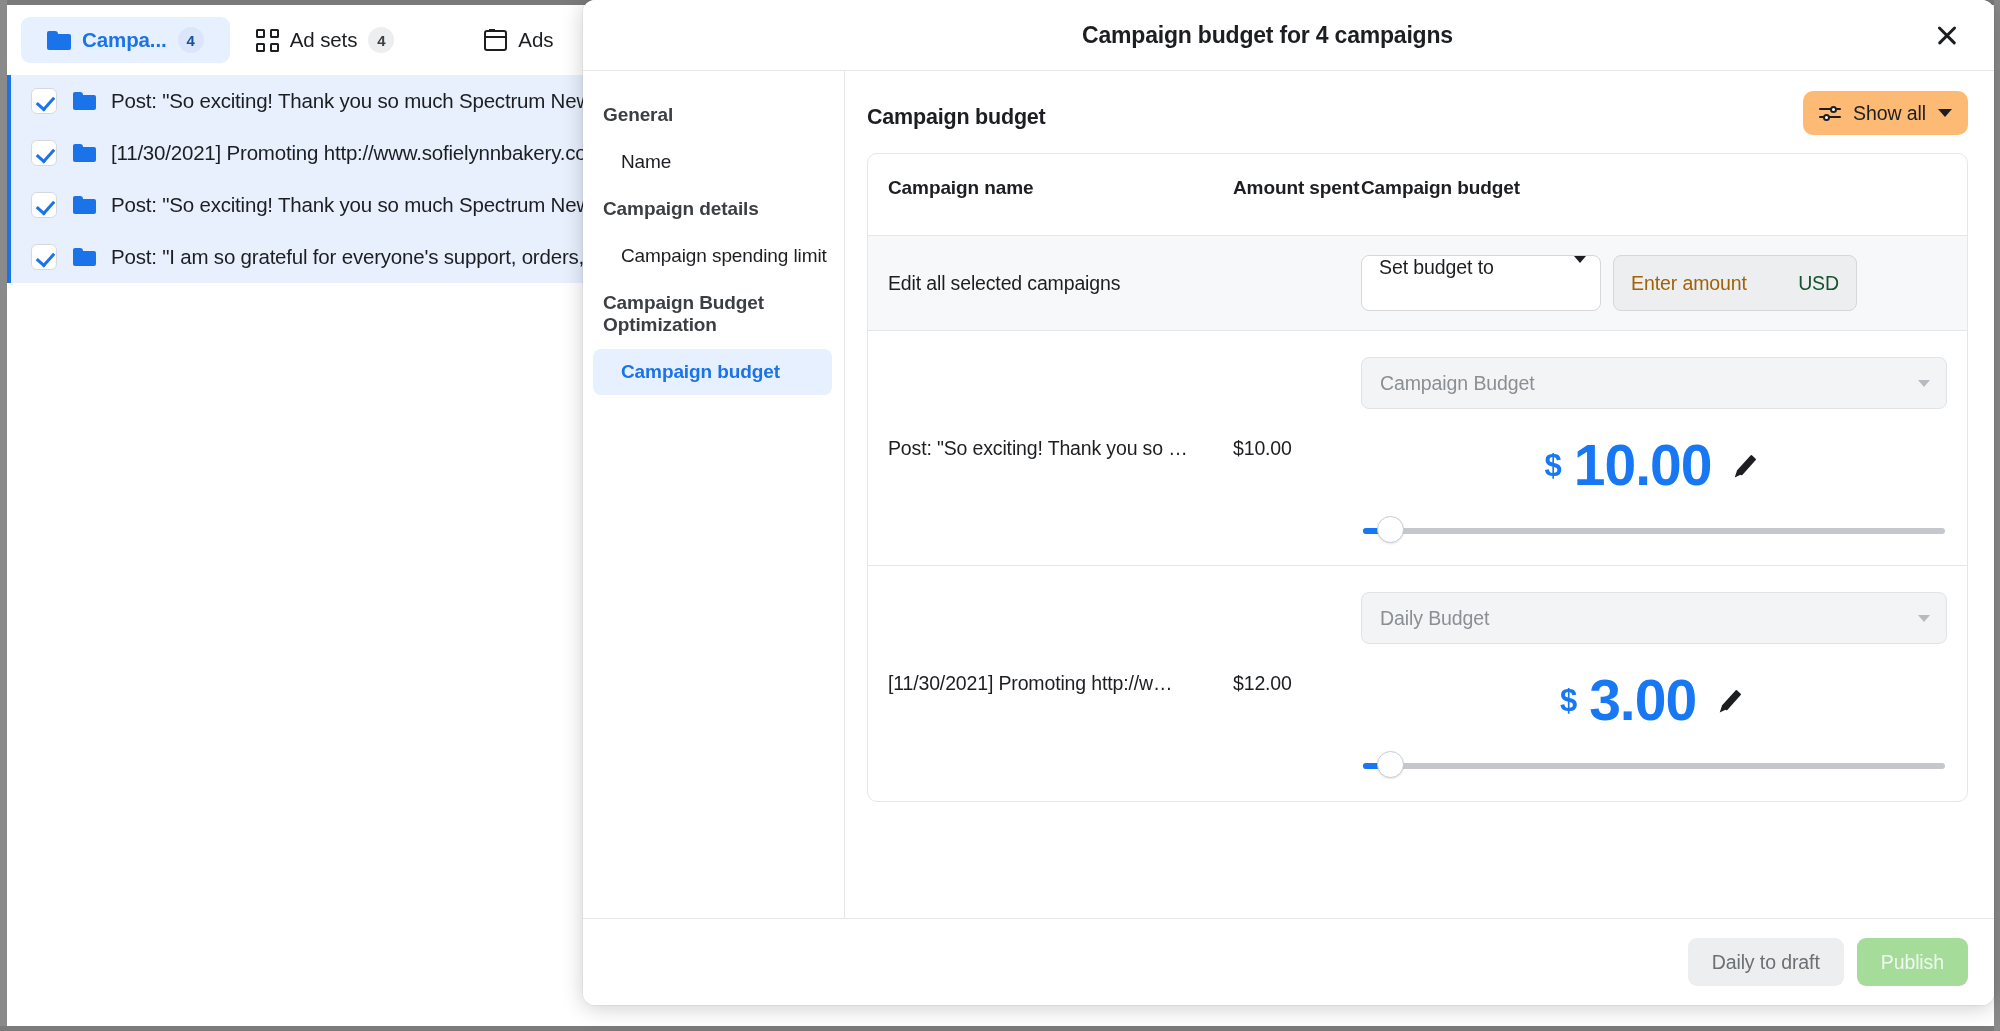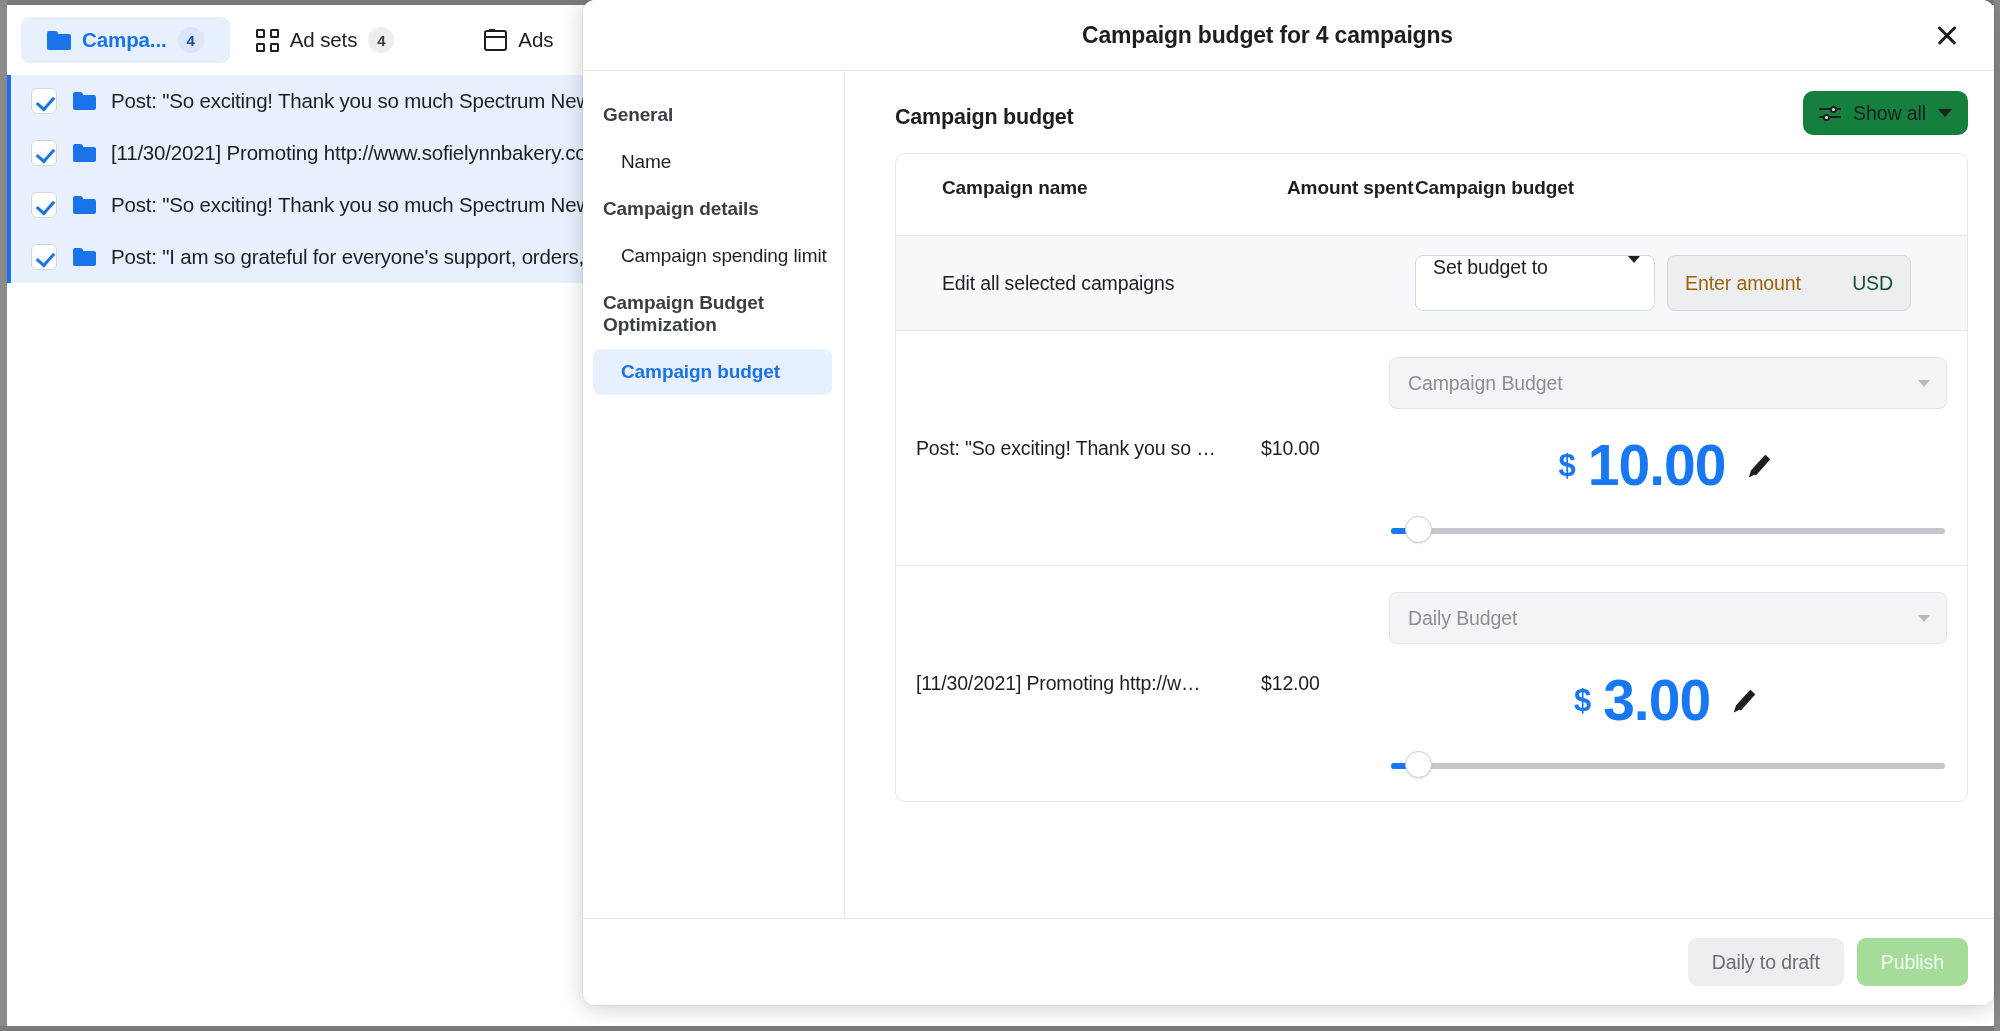--- a/index.html
+++ b/index.html
@@ -133,21 +133,21 @@
     display:flex; align-items:center; justify-content:center;
     cursor:pointer; position:relative;
   }
   .close-btn::before, .close-btn::after {
     content:""; position:absolute; left:9px; top:20px; width:24px; height:2.6px;
     background:#1c1e21; border-radius:2px;
   }
   .close-btn::before { transform:rotate(45deg); }
   .close-btn::after  { transform:rotate(-45deg); }
 
-  .modal-body { flex:1; display:flex; min-height:0;gap:28px; }
+  .modal-body { flex:1; display:flex; min-height:0; }
 
   .nav {
     width:262px; flex:none; background:#ffffff; padding-top:22px;
     border-right:1px solid #e4e6e9;
   }
   .nav-head {
     font-size:19px; font-weight:700; color:#3b3f43; padding:11px 0 11px 20px;
     letter-spacing:-0.1px;
   }
   .nav-item {
@@ -160,21 +160,21 @@
   }
 
   .content { flex:1; background:#ffffff; padding:20px 26px 0 22px; min-width:0; overflow:hidden; }
   .content-top { display:flex; align-items:flex-start; }
   .section-title {
     font-size:21.5px; font-weight:700; color:#1c1e21; flex:1; padding-top:14px;
     letter-spacing:-0.2px;
   }
   .showall-btn {
     display:flex; align-items:center; gap:12px; height:44px;
-    background:#15803d; border-radius:10px; padding:0 16px; cursor:pointer; flex:none;
+    background:#fdba74; border-radius:10px; padding:0 16px; cursor:pointer; flex:none;
   }
   .showall-label { font-size:19.5px; color:#1c1e21; letter-spacing:-0.1px; }
   .icon-sliders { width:22px; height:16px; position:relative; flex:none; }
   .icon-sliders i { position:absolute; background:#1c1e21; border-radius:1px; }
   .icon-sliders .l1 { left:0; top:3px; width:22px; height:2.2px; }
   .icon-sliders .l2 { left:0; top:11px; width:22px; height:2.2px; }
   .icon-sliders .k1 { left:11px; top:0.5px; width:7px; height:7px; border-radius:4px; background:#fff; border:2.2px solid #1c1e21; }
   .icon-sliders .k2 { left:4px;  top:8.5px; width:7px; height:7px; border-radius:4px; background:#fff; border:2.2px solid #1c1e21; }
   .caret-down {
     width:0; height:0; border-left:7px solid transparent; border-right:7px solid transparent;
@@ -189,21 +189,21 @@
 
   
   .table {
     margin-top:18px; border:1px solid #e4e6e9; border-radius:10px;
     background:#ffffff; overflow:hidden;
   }
   .thead {
     display:flex; align-items:flex-start; height:82px; padding:22px 20px 0 20px;
     border-bottom:1px solid #e4e6e9;
   }
-  .col-name { width:345px; flex:none;margin-left:26px; }
+  .col-name { width:345px; flex:none; }
   .col-spent { width:128px; flex:none; }
   .col-budget { flex:1; min-width:0; }
   .th { font-size:19px; font-weight:700; color:#1c1e21; line-height:1.26; letter-spacing:-0.1px; }
 
   .row-edit-all {
     display:flex; align-items:center; height:95px; padding:0 20px;
     background:#f7f8f9; border-bottom:1px solid #e4e6e9;
   }
   .cell-text { font-size:19.5px; color:#1c1e21; letter-spacing:-0.15px; }
 

